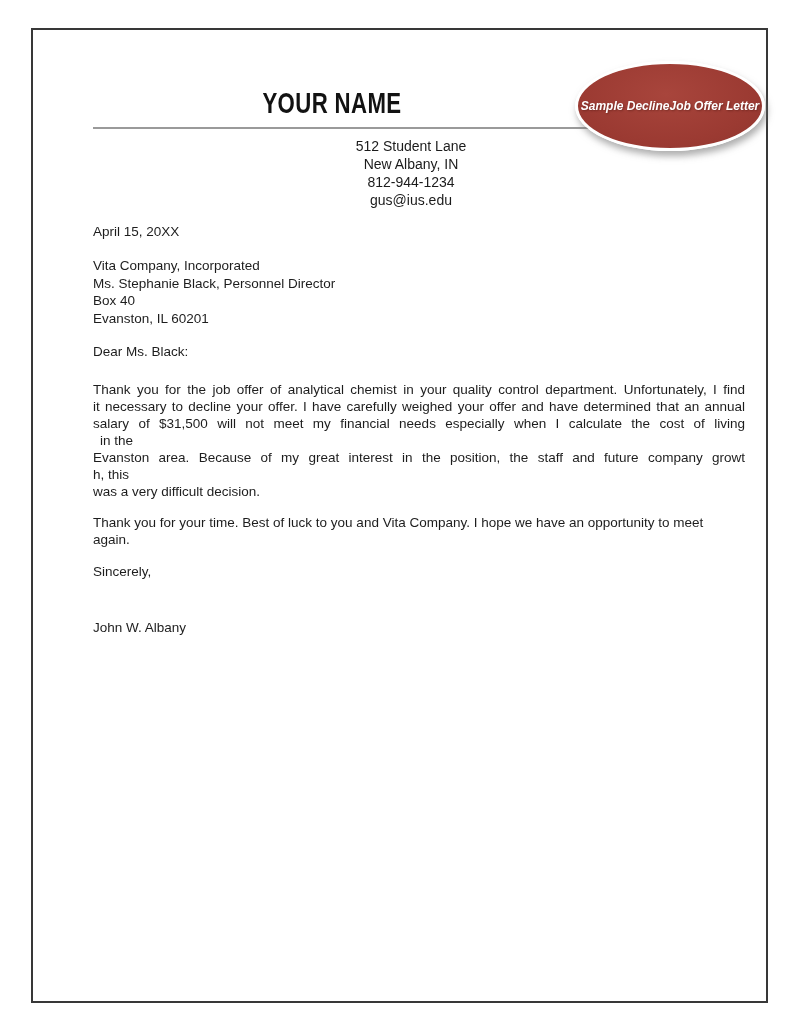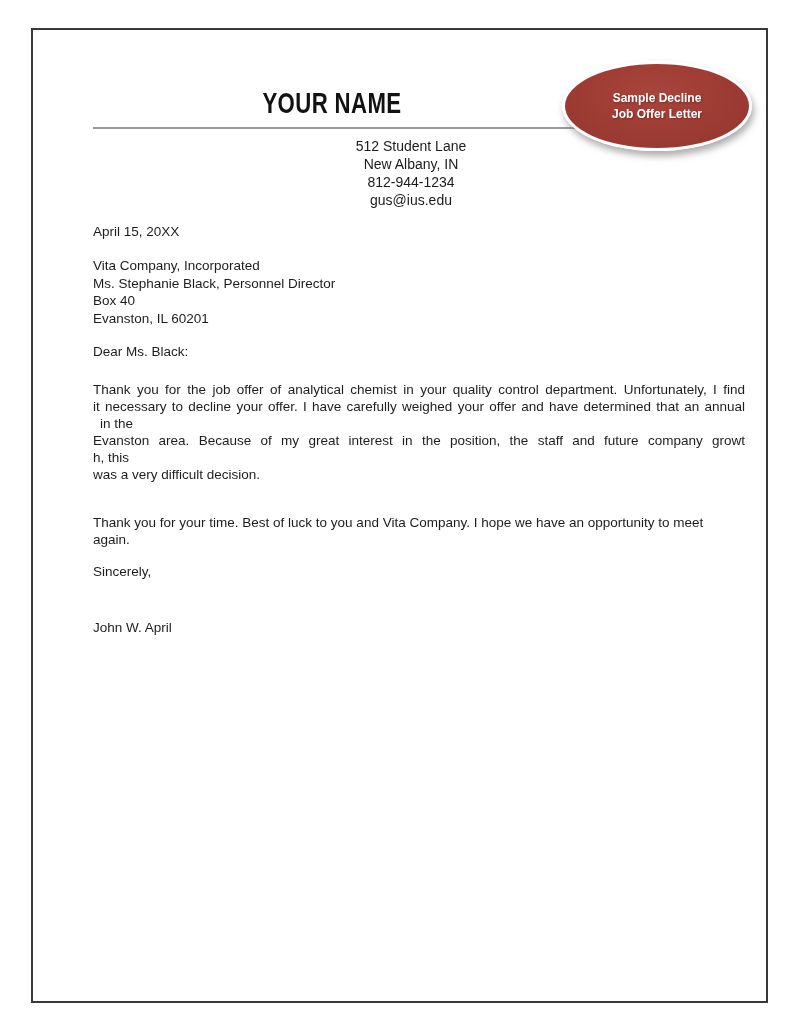--- a/index.html
+++ b/index.html
@@ -56,38 +56,38 @@
     top: 137px;
     width: 800px;
     text-align: center;
     font-size: 14px;
     line-height: 18px;
     transform: translateX(11px);
     color: #1b1b1b;
   }
   .badge {
     position: absolute;
-    left: 562px;
+    left: 575px;
     top: 61px;
     width: 184px;
     height: 84px;
     border-radius: 50%;
     background: radial-gradient(ellipse at 48% 36%, #a8453c 0%, #9b3a32 65%, #8e352e 100%);
     border: 3px solid #ffffff;
     box-shadow: 2px 5px 7px rgba(120,120,120,0.6);
     display: flex;
-    flex-direction: column;
     justify-content: center;
     align-items: center;
     text-align: center;
     color: #ffffff;
     font-size: 12px;
     font-weight: bold;
     line-height: 16px;
     text-shadow: 1px 1px 2px rgba(70,20,15,0.45);
+    font-style: italic;
   }
   .date-line {
     position: absolute;
     left: 93px;
     top: 224px;
     font-size: 13.5px;
     white-space: nowrap;
   }
   .recipient-block {
     position: absolute;
@@ -178,26 +178,27 @@
   <div>Ms. Stephanie Black, Personnel Director</div>
   <div>Box 40</div>
   <div>Evanston, IL 60201</div>
 </div>
 
 <div class="salutation-line">Dear Ms. Black:</div>
 
 <div class="para1">
   <div class="just">Thank you for the job offer of analytical chemist in your quality control department. Unfortunately, I find</div>
   <div class="just">it necessary to decline your offer. I have carefully weighed your offer and have determined that an annual</div>
+  <div class="just">salary of $31,500 will not meet my financial needs especially when I calculate the cost of living</div>
   <div class="plain indent">in the</div>
   <div class="just">Evanston area. Because of my great interest in the position, the staff and future company growt</div>
   <div class="plain">h, this</div>
   <div class="plain">was a very difficult decision.</div>
 </div>
 
 <div class="para2">
   <div class="plain">Thank you for your time. Best of luck to you and Vita Company. I hope we have an opportunity to meet</div>
   <div class="plain">again.</div>
 </div>
 
 <div class="closing-line">Sincerely,</div>
 
-<div class="signature-line">John W. April</div>
+<div class="signature-line">John W. Albany</div>
 
 </body></html>

